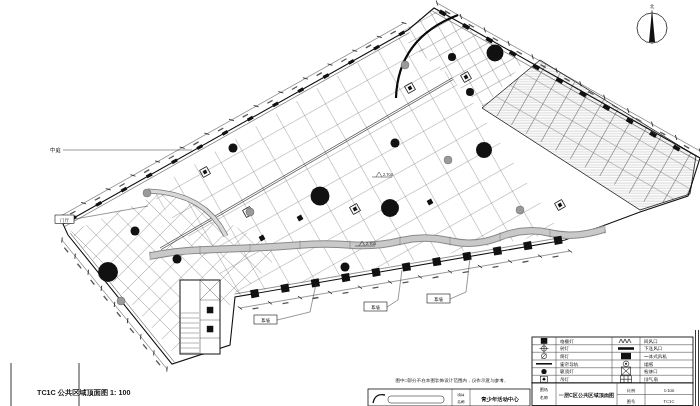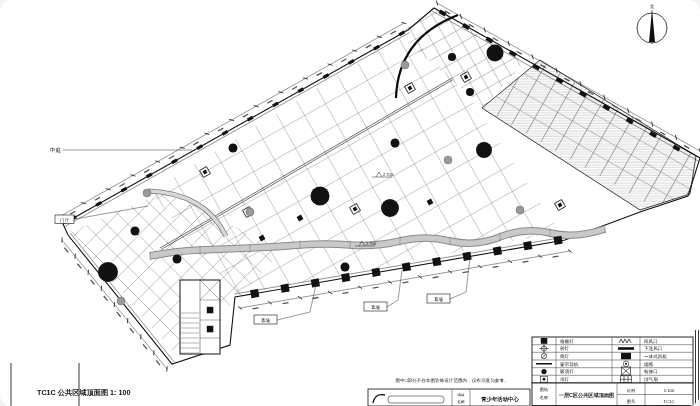--- a/index.html
+++ b/index.html
@@ -1,17 +1,17 @@
 <!DOCTYPE html>
 <html><head>
 <meta charset="utf-8">
 <style>
   html,body{margin:0;padding:0;background:#f2f2f2;}
   #sheet{position:relative;width:700px;height:406px;background:#ffffff;overflow:hidden;
-         font-family:"Liberation Sans", sans-serif;border-radius:12px;}
+         font-family:"Liberation Sans", sans-serif;}
   svg text{font-family:"Liberation Sans", sans-serif;fill:#111;}
   .b{font-weight:bold;}
 </style>
 </head>
 <body>
 
 <div id="sheet">
 <svg id="plan" width="700" height="406" viewBox="0 0 700 406">
   <defs>
     <pattern id="hatchH" width="4" height="2.6" patternUnits="userSpaceOnUse">

